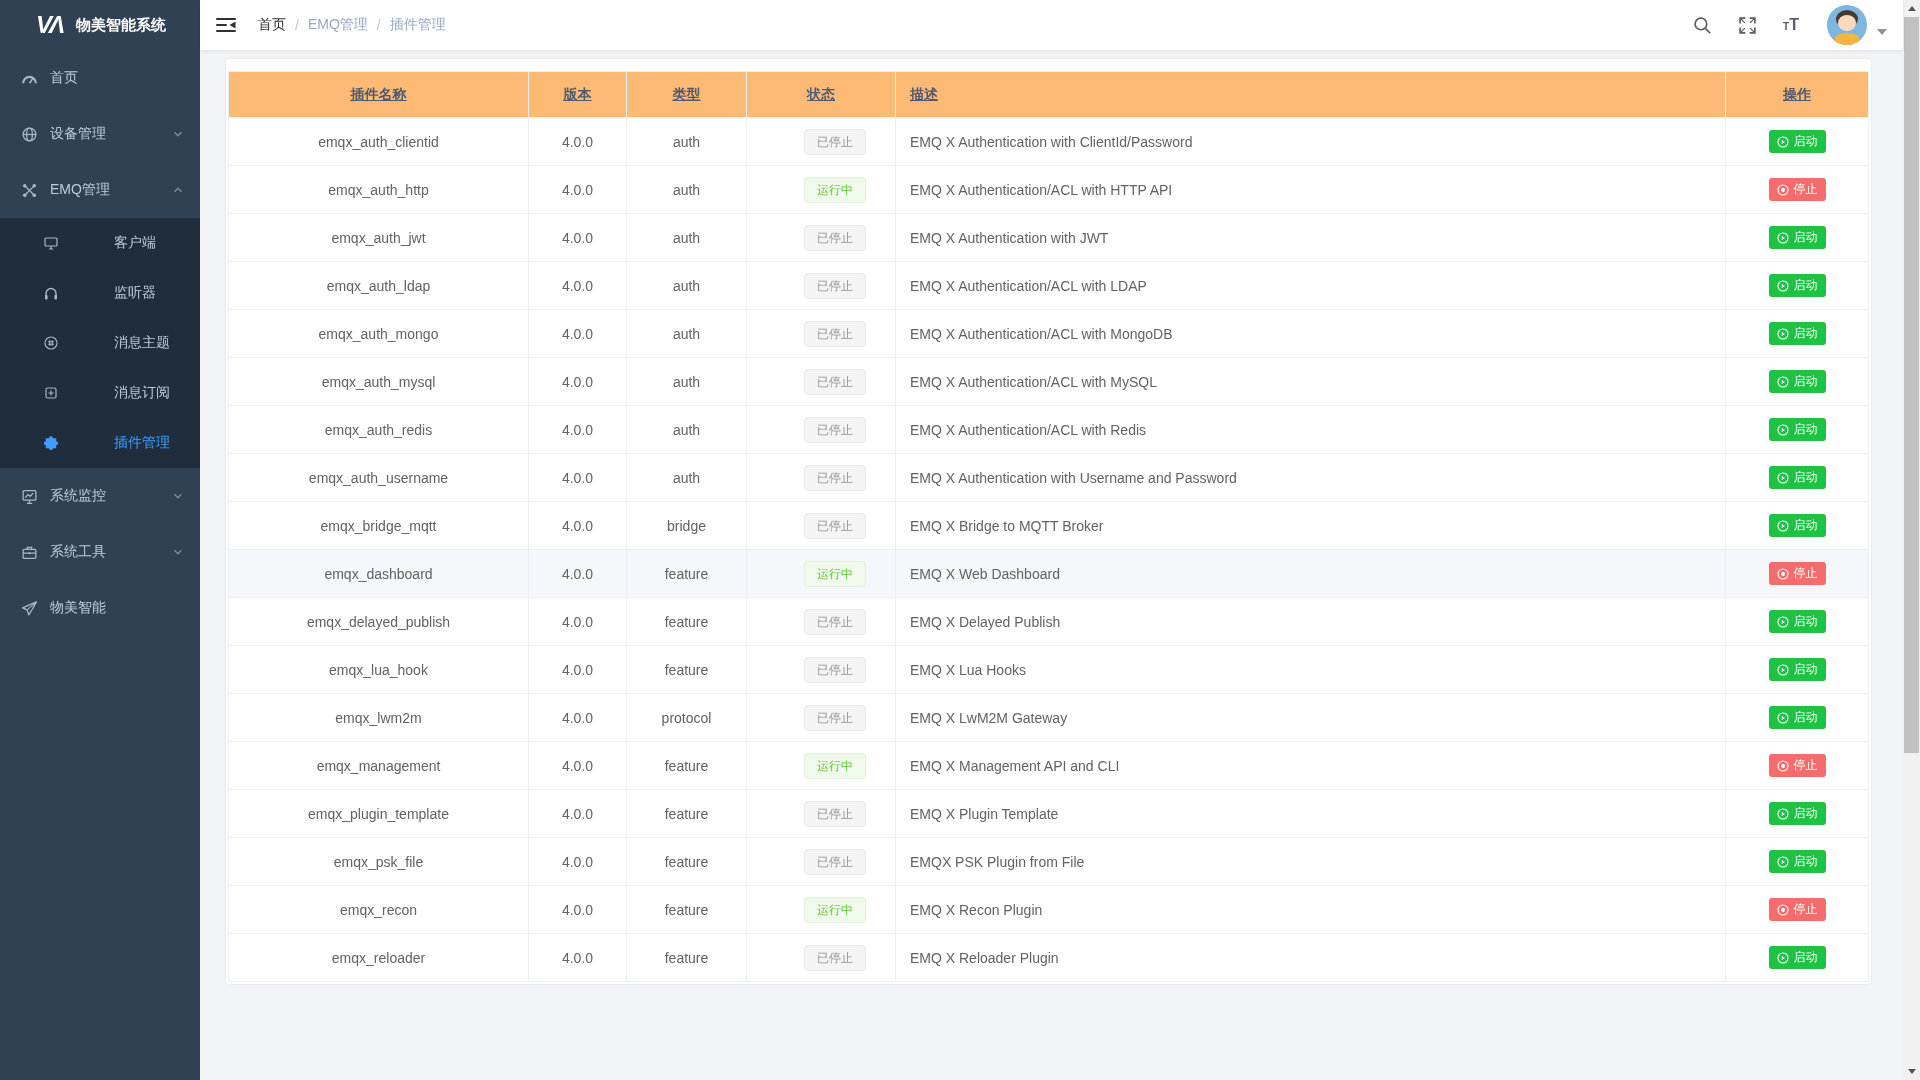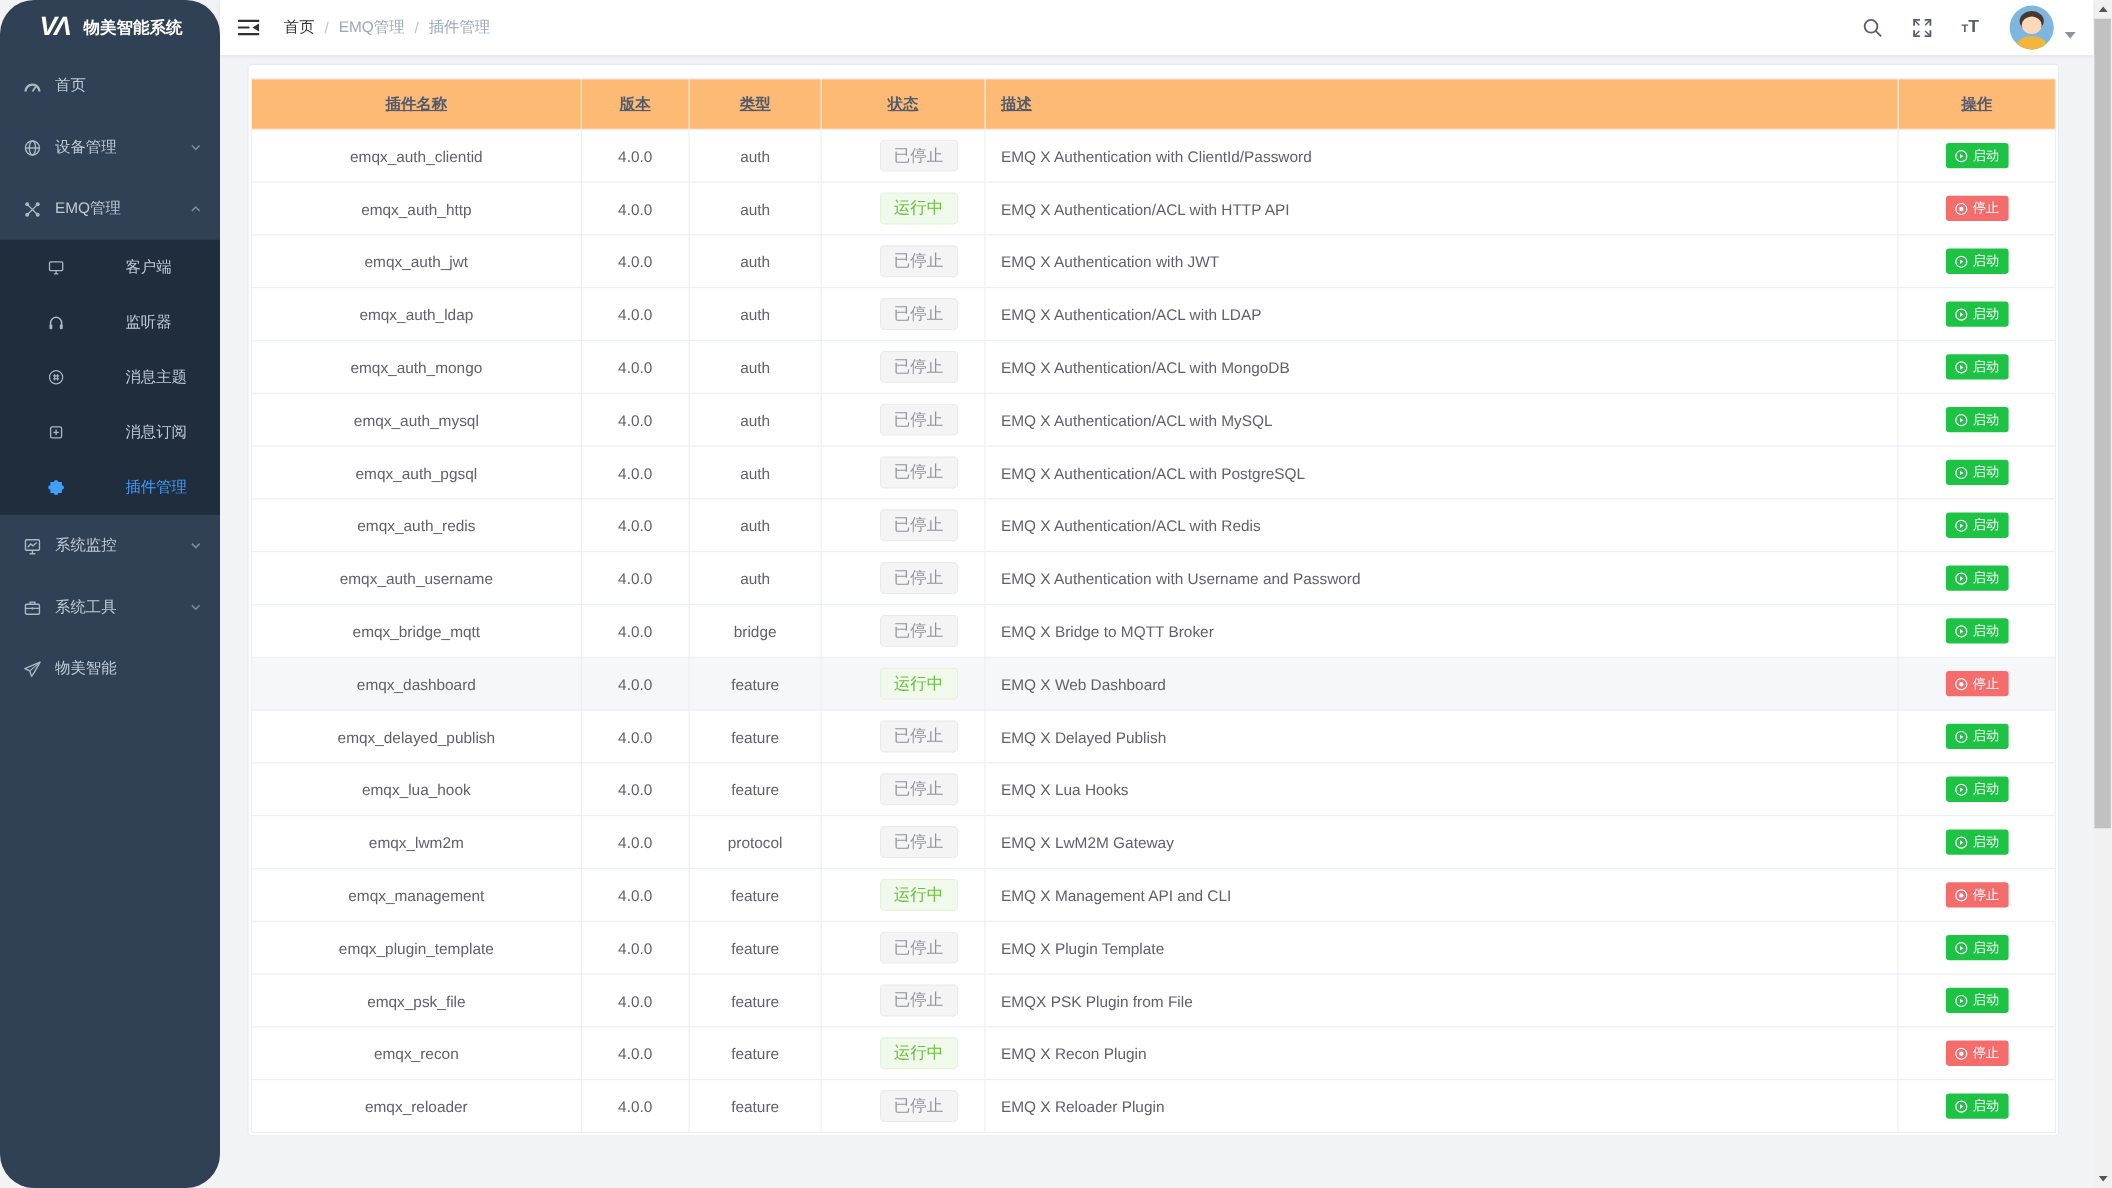--- a/index.html
+++ b/index.html
@@ -1,20 +1,20 @@
 <!DOCTYPE html>
 <html><head>
 <meta charset="utf-8">
 <style>
   * { margin:0; padding:0; box-sizing:border-box; }
   html,body { width:1920px; height:1080px; overflow:hidden; font-family:"Liberation Sans","DejaVu Sans",sans-serif; background:#f2f3f5; }
   .app { display:flex; width:1920px; height:1080px; }
 
   
-  .sidebar { width:200px; min-width:200px; height:100%; background:#304156; color:#bfcbd9;border-radius:31px; }
+  .sidebar { width:200px; min-width:200px; height:100%; background:#304156; color:#bfcbd9; }
   .logo { height:50px; display:flex; align-items:center; padding-left:36px; color:#fff; }
   .logo-mark { font-style:italic; font-weight:800; font-size:24px; letter-spacing:-3px; line-height:1; }
   .logo-title { font-size:15px; font-weight:700; margin-left:14px; white-space:nowrap; }
   .menu-item { height:56px; display:flex; align-items:center; padding:0 16px 0 20px; font-size:14px; cursor:pointer; }
   .mi-icon { width:18px; height:18px; display:flex; align-items:center; justify-content:center; margin-right:12px; color:#aab8c5; }
   .chev { margin-left:auto; color:#7e8c9a; display:flex; }
   .chev.up { transform:rotate(180deg); }
   .submenu { background:#1f2d3d; }
   .submenu-item { height:50px; display:flex; align-items:center; padding-left:42px; font-size:14px; color:#bfcbd9; cursor:pointer;gap:44px; }
   .submenu-item .mi-icon { margin-right:10px; }
@@ -44,21 +44,21 @@
   
   .content { flex:1; padding:8px 31px 0 25px; overflow:hidden; }
   .card { background:#fff; border:1px solid #e6ebf5; border-radius:4px; padding:12px 2px 2px 2px; }
   table { width:100%; border-collapse:collapse; table-layout:fixed; border:1px solid #ebeef5; font-size:14px; color:#606266; }
   th, td { border:1px solid #ebeef5; text-align:center; }
   th { height:46px; background:#fdba74; color:#515a6e; font-weight:600;text-decoration:underline; }
   td { height:48px; }
   th.c-desc, td.c-desc { text-align:left; padding-left:14px; padding-right:10px; }
   tr[data-highlight="true"] td { background:#f5f7fa; }
 
-  .tag { display:inline-block; padding:6px 12px; font-size:15px; line-height:1; border-radius:4px; border:1px solid transparent;margin-left:28px; }
+  .tag { display:inline-block; padding:6px 12px; font-size:12px; line-height:1; border-radius:4px; border:1px solid transparent;margin-left:28px; }
   .tag[data-status="stopped"] { color:#909399; background:#f4f4f5; border-color:#e9e9eb; }
   .tag[data-status="running"] { color:#67c23a; background:#f0f9eb; border-color:#e1f3d8; }
 
   .btn { display:inline-flex; align-items:center; gap:5px; padding:5px 8px; font-size:12px; line-height:1.1; color:#fff; border:none; border-radius:3px; cursor:pointer; }
   .btn[data-action="start"] { background:#1ec346; }
   .btn[data-action="stop"]  { background:#f56c6c; }
 
   
   .scrollbar { width:17px; min-width:17px; height:100%; background:#f1f1f1; position:relative; }
   .sb-btn { position:absolute; left:0; width:17px; height:17px; display:flex; align-items:center; justify-content:center; cursor:pointer; }
@@ -382,36 +382,20 @@
                     <span style="display:flex">
                       <svg width="12" height="12" viewBox="0 0 12 12">
                         <circle cx="6" cy="6" r="5" fill="none" stroke="#fff" stroke-width="1.1"></circle>
                         <path d="M4.8 3.9l3.1 2.1-3.1 2.1z" fill="#fff"></path>
                       </svg>
                     </span>
                     <span class="btn-label">启动</span>
                   </button></td>
               </tr>
               <tr>
-                <td class="c-name">emqx_auth_pgsql</td>
-                <td class="c-ver">4.0.0</td>
-                <td class="c-type">auth</td>
-                <td class="c-status"><span class="tag" data-status="stopped">已停止</span></td>
-                <td class="c-desc">EMQ X Authentication/ACL with PostgreSQL</td>
-                <td class="c-action"><button class="btn" data-action="start">
-                    <span style="display:flex">
-                      <svg width="12" height="12" viewBox="0 0 12 12">
-                        <circle cx="6" cy="6" r="5" fill="none" stroke="#fff" stroke-width="1.1"></circle>
-                        <path d="M4.8 3.9l3.1 2.1-3.1 2.1z" fill="#fff"></path>
-                      </svg>
-                    </span>
-                    <span class="btn-label">启动</span>
-                  </button></td>
-              </tr>
-              <tr>
                 <td class="c-name">emqx_auth_redis</td>
                 <td class="c-ver">4.0.0</td>
                 <td class="c-type">auth</td>
                 <td class="c-status"><span class="tag" data-status="stopped">已停止</span></td>
                 <td class="c-desc">EMQ X Authentication/ACL with Redis</td>
                 <td class="c-action"><button class="btn" data-action="start">
                     <span style="display:flex">
                       <svg width="12" height="12" viewBox="0 0 12 12">
                         <circle cx="6" cy="6" r="5" fill="none" stroke="#fff" stroke-width="1.1"></circle>
                         <path d="M4.8 3.9l3.1 2.1-3.1 2.1z" fill="#fff"></path>

